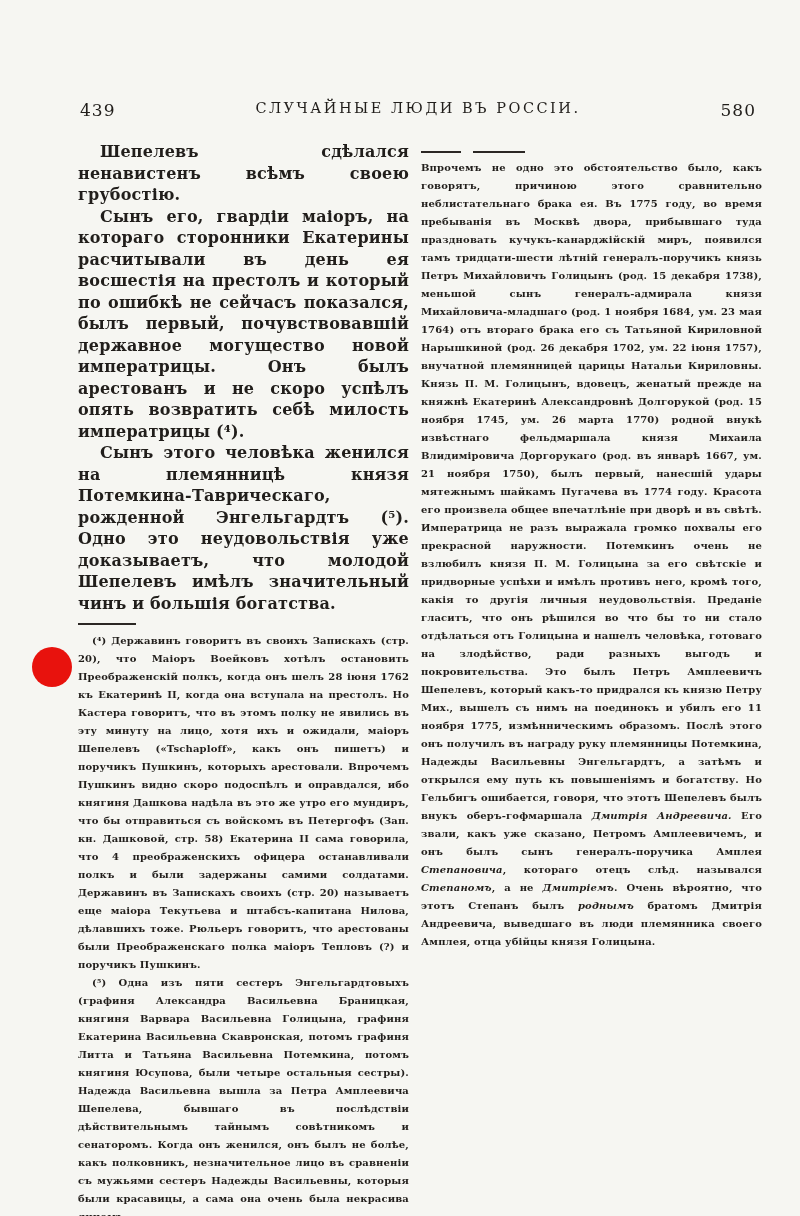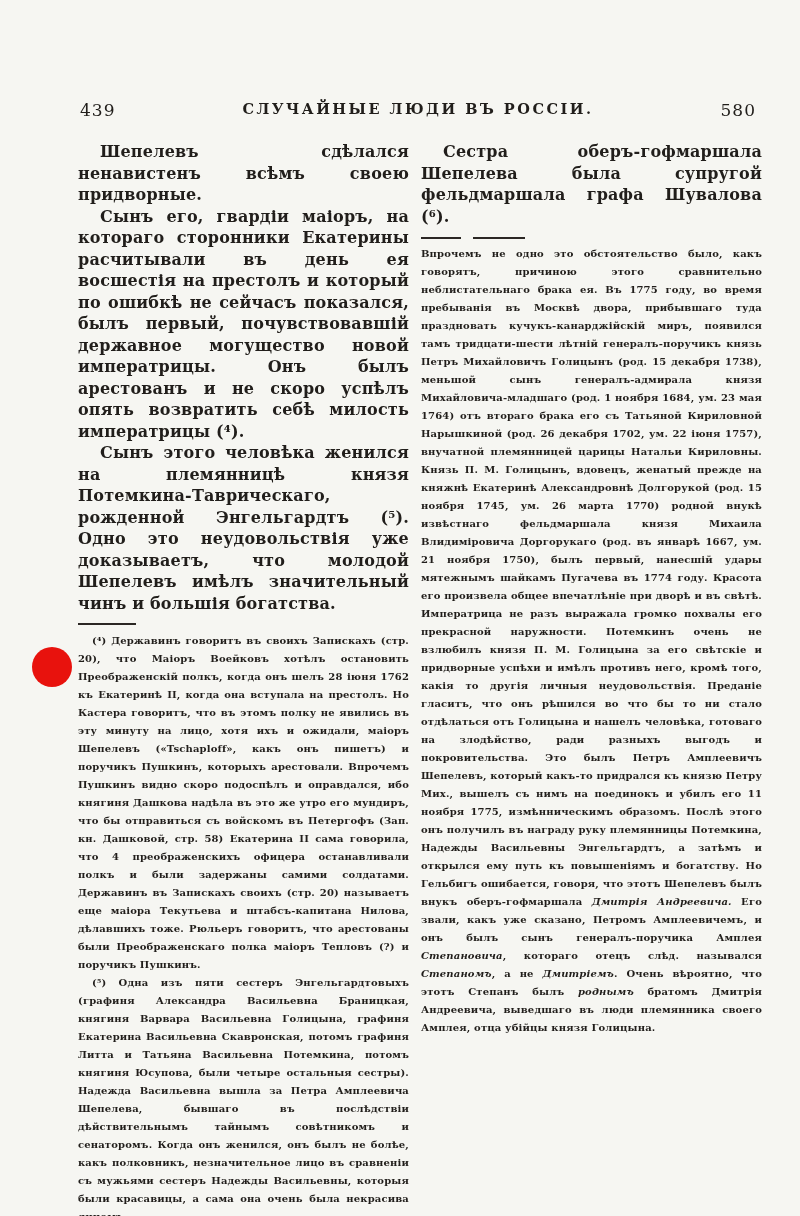--- a/index.html
+++ b/index.html
@@ -12,21 +12,21 @@
     overflow:hidden;
     margin:0 auto;
   }
   .hdr{
     position:absolute;top:100px;left:80px;right:44px;
     display:flex;align-items:baseline;justify-content:space-between;
   }
   .hdr .pg{font-size:17px;font-weight:normal;letter-spacing:1px;}
   .hdr .ttl{
     position:absolute;left:0;right:0;text-align:center;
-    font-size:14.5px;font-weight:bold;letter-spacing:2.5px;
+    font-size:14.5px;font-weight:normal;letter-spacing:2.5px;
   }
   .columns{
     position:absolute;top:141px;left:78px;right:38px;
     display:flex;justify-content:space-between;
   }
   .col-l{width:331px;}
   .col-r{width:341px;}
   p{margin:0;}
   .body-par{
     font-size:16px;line-height:21.5px;font-weight:bold;
@@ -55,30 +55,29 @@
 
   <div class="hdr">
     <span class="ttl">СЛУЧАЙНЫЕ ЛЮДИ ВЪ РОССІИ.</span>
     <span class="pg">439</span>
     <span class="pg">580</span>
   </div>
 
   <div class="columns">
 
     <section class="col-l">
-      <p class="body-par">Шепелевъ сдѣлался ненавистенъ всѣмъ своею придворные.</p>
+      <p class="body-par">Шепелевъ сдѣлался ненавистенъ всѣмъ своею грубостію.</p>
       <p class="body-par">Сынъ его, гвардіи маіоръ, на котораго сторонники Екатерины расчитывали въ день ея восшестія на престолъ и который по ошибкѣ не сейчасъ показался, былъ первый, почувствовавшій державное могущество новой императрицы. Онъ былъ арестованъ и не скоро успѣлъ опять возвратить себѣ милость императрицы (⁴).</p>
       <p class="body-par">Сынъ этого человѣка женился на племянницѣ князя Потемкина-Таврическаго, рожденной Энгельгардтъ (⁵). Одно это неудовольствія уже доказываетъ, что молодой Шепелевъ имѣлъ значительный чинъ и большія богатства.</p>
       <div class="fn-rule"></div>
       <p class="fn-par">(⁴) Державинъ говоритъ въ своихъ Запискахъ (стр. 20), что Маіоръ Воейковъ хотѣлъ остановить Преображенскій полкъ, когда онъ шелъ 28 іюня 1762 къ Екатеринѣ II, когда она вступала на престолъ. Но Кастера говоритъ, что въ этомъ полку не явились въ эту минуту на лицо, хотя ихъ и ожидали, маіоръ Шепелевъ («Tschaploff», какъ онъ пишетъ) и поручикъ Пушкинъ, которыхъ арестовали. Впрочемъ Пушкинъ видно скоро подоспѣлъ и оправдался, ибо княгиня Дашкова надѣла въ это же утро его мундиръ, что бы отправиться съ войскомъ въ Петергофъ (Зап. кн. Дашковой, стр. 58) Екатерина II сама говорила, что 4 преображенскихъ офицера останавливали полкъ и были задержаны самими солдатами. Державинъ въ Запискахъ своихъ (стр. 20) называетъ еще маіора Текутьева и штабсъ-капитана Нилова, дѣлавшихъ тоже. Рюльеръ говоритъ, что арестованы были Преображенскаго полка маіоръ Тепловъ (?) и поручикъ Пушкинъ.</p>
       <p class="fn-par">(⁵) Одна изъ пяти сестеръ Энгельгардтовыхъ (графиня Александра Васильевна Браницкая, княгиня Варвара Васильевна Голицына, графиня Екатерина Васильевна Скавронская, потомъ графиня Литта и Татьяна Васильевна Потемкина, потомъ княгиня Юсупова, были четыре остальныя сестры). Надежда Васильевна вышла за Петра Амплеевича Шепелева, бывшаго въ послѣдствіи дѣйствительнымъ тайнымъ совѣтникомъ и сенаторомъ. Когда онъ женился, онъ былъ не болѣе, какъ полковникъ, незначительное лицо въ сравненіи съ мужьями сестеръ Надежды Васильевны, которыя были красавицы, а сама она очень была некрасива лицомъ.</p>
     </section>
 
     <section class="col-r">
-      <p class="body-par">Сестра оберъ-гофмаршала Шепелева была супругой фельдмаршала графа Шувалова (⁶).</p>
       <div class="fn-rule-broken">
         <span class="dash"></span>
         <span class="dash"></span>
       </div>
       <p class="fn-par fn-cont"><span>Впрочемъ не одно это обстоятельство было, какъ говорятъ, причиною этого сравнительно неблистательнаго брака ея. Въ 1775 году, во время пребыванія въ Москвѣ двора, прибывшаго туда праздновать кучукъ-канарджійскій миръ, появился тамъ тридцати-шести лѣтній генералъ-поручикъ князь Петръ Михайловичъ Голицынъ (род. 15 декабря 1738), меньшой сынъ генералъ-адмирала князя Михайловича-младшаго (род. 1 ноября 1684, ум. 23 мая 1764) отъ втораго брака его съ Татьяной Кириловной Нарышкиной (род. 26 декабря 1702, ум. 22 іюня 1757), внучатной племянницей царицы Натальи Кириловны. Князь П. М. Голицынъ, вдовецъ, женатый прежде на княжнѣ Екатеринѣ Александровнѣ Долгорукой (род. 15 ноября 1745, ум. 26 марта 1770) родной внукѣ извѣстнаго фельдмаршала князя Михаила Влидиміровича Доргорукаго (род. въ январѣ 1667, ум. 21 ноября 1750), былъ первый, нанесшій удары мятежнымъ шайкамъ Пугачева въ 1774 году. Красота его произвела общее впечатлѣніе при дворѣ и въ свѣтѣ. Императрица не разъ выражала громко похвалы его прекрасной наружности. Потемкинъ очень не взлюбилъ князя П. М. Голицына за его свѣтскіе и придворные успѣхи и имѣлъ противъ него, кромѣ того, какія то другія личныя неудовольствія. Преданіе гласитъ, что онъ рѣшился во что бы то ни стало отдѣлаться отъ Голицына и нашелъ человѣка, готоваго на злодѣйство, ради разныхъ выгодъ и покровительства. Это былъ Петръ Амплеевичъ Шепелевъ, который какъ-то придрался къ князю Петру Мих., вышелъ съ нимъ на поединокъ и убилъ его 11 ноября 1775, измѣнническимъ образомъ. Послѣ этого онъ получилъ въ награду руку племянницы Потемкина, Надежды Васильевны Энгельгардтъ, а затѣмъ и открылся ему путь къ повышеніямъ и богатству. Но Гельбигъ ошибается, говоря, что этотъ Шепелевъ былъ внукъ оберъ-гофмаршала </span><em>Дмитрія Андреевича.</em><span> Его звали, какъ уже сказано, Петромъ Амплеевичемъ, и онъ былъ сынъ генералъ-поручика Амплея </span><em>Степановича</em><span>, котораго отецъ слѣд. назывался </span><em>Степаномъ</em><span>, а не </span><em>Дмитріемъ</em><span>. Очень вѣроятно, что этотъ Степанъ былъ </span><em>роднымъ</em><span> братомъ Дмитрія Андреевича, выведшаго въ люди племянника своего Амплея, отца убійцы князя Голицына.</span></p>
 
     </section>
 
   </div>
 

